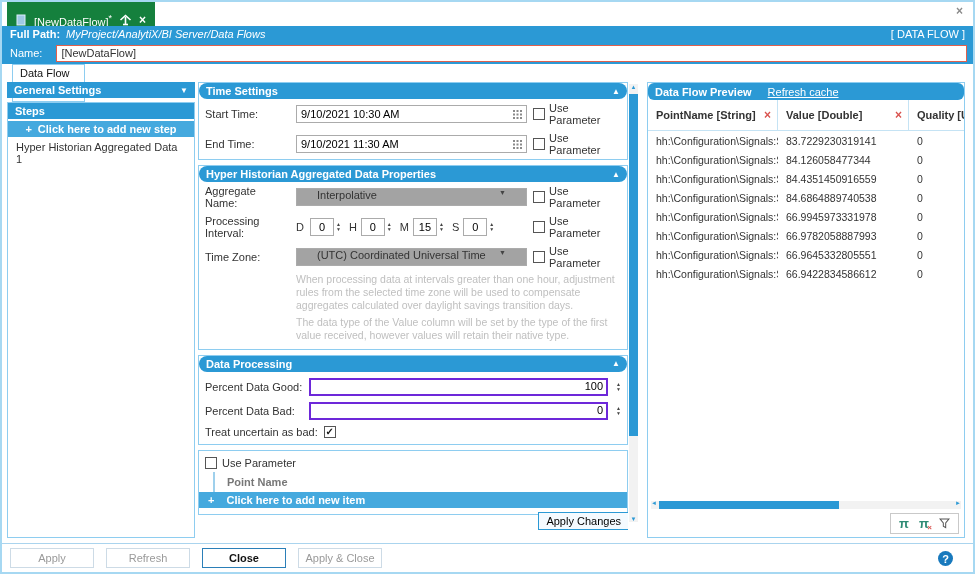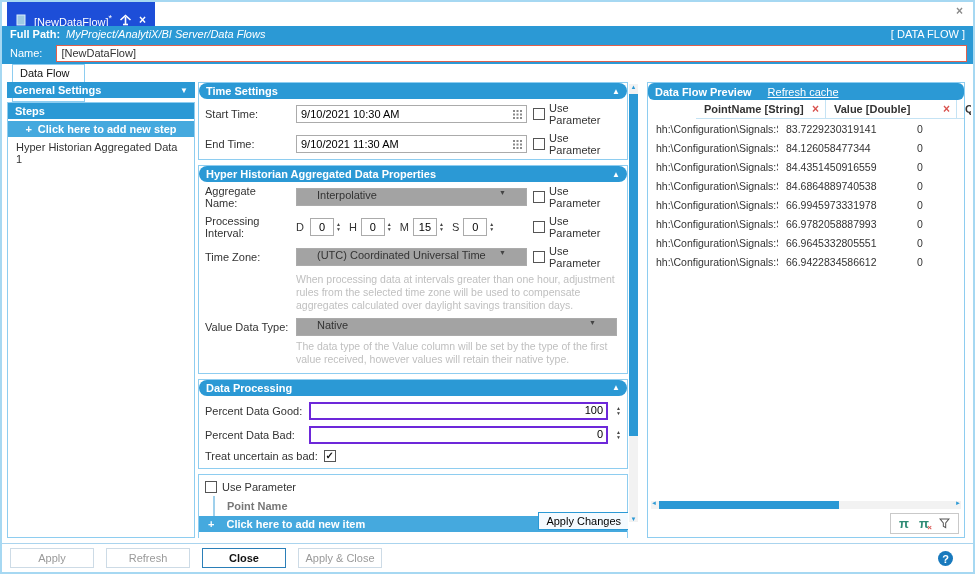--- a/index.html
+++ b/index.html
@@ -4,21 +4,21 @@
 <style>
   * { box-sizing: border-box; margin: 0; padding: 0; }
   html,body { background:#e8e8e8; }
   .win {
     position: relative; width: 975px; height: 574px; background:#fff;
     font-family: "Liberation Sans", sans-serif; font-size: 11px; color:#333;
     border: 2px solid #a6d8f2; overflow: hidden;
   }
   
   .tabstrip { position:absolute; top:0; left:0; right:0; height:20px; background:#fff; }
-  .doc-tab { position:absolute; left:5px; top:0; height:36px; background:#1d4ed8; color:#fff;
+  .doc-tab { position:absolute; left:5px; top:0; height:36px; background:#15803d; color:#fff;
     display:flex; align-items:center; gap:7px; padding:0 9px; cursor:pointer; }
   .tab-title { font-size:11px; }
   .tab-title sup { font-size:9px; }
   .tab-x { font-size:12px; font-weight:bold; cursor:pointer; line-height:1; }
   .win-x { position:absolute; right:10px; top:2px; color:#8a8a8a; font-size:12px; font-weight:bold; cursor:pointer; }
   
   .fp-bar { position:absolute; top:24px; left:0; right:0; height:16px; background:#2b99d5; color:#fff;
     display:flex; align-items:center; padding:0 8px; gap:6px; }
   .fp-label { font-weight:bold; }
   .fp-value { font-style:italic; flex:1; }
@@ -79,21 +79,21 @@
   .mid-scroll .thumb { position:absolute; top:10px; left:0; right:0; height:78%; background:#2b99d5; }
   .sarr { position:absolute; left:0; right:0; text-align:center; font-size:6px; color:#2b99d5; cursor:pointer; }
   .sarr.up { top:0; } .sarr.dn { bottom:0; }
   .apply-changes { position:absolute; right:-1px; bottom:8px; border:1px solid #2b99d5; background:#f4faff;
     font-family:"Liberation Sans",sans-serif; font-size:11px; padding:2px 7px; cursor:pointer; }
   
   .rp { position:absolute; left:645px; right:8px; top:80px; bottom:34px; border:1px solid #8ecdf0; background:#fff; }
   .rp-hdr { background:#2b99d5; color:#fff; height:17px; display:flex; align-items:center; gap:16px; padding:0 7px;border-radius:6px; }
   .rp-hdr .t { font-weight:bold; }
   .rp-hdr a { color:#fff; text-decoration:underline; cursor:pointer; }
-  .phead { display:flex; border-bottom:1px solid #c5e3f4; height:19px;margin-left:48px; }
+  .phead { display:flex; border-bottom:1px solid #c5e3f4; height:31px; }
   .phc { display:flex; align-items:center; justify-content:space-between; padding:0 6px 0 8px;
     font-weight:bold; border-right:1px solid #c5e3f4; overflow:hidden; white-space:nowrap; }
   .redx { color:#d9534f; font-weight:bold; font-size:12px; cursor:pointer; margin-left:4px; }
   .c0 { width:130px; flex:none; } .c1 { width:131px; flex:none; } .c2 { flex:1; }
   .prow { display:flex; height:19px; align-items:center; }
   .pc { padding:0 6px 0 8px; font-size:10.5px; color:#333; overflow:hidden; white-space:nowrap; }
   .hscroll { position:absolute; left:3px; right:3px; bottom:28px; height:8px; background:#f2f2f2; }
   .hscroll .thumb { position:absolute; left:8px; width:58%; top:0; bottom:0; background:#2b99d5; }
   .harr { position:absolute; top:-1px; font-size:6px; color:#2b99d5; cursor:pointer; }
   .harr.l { left:0; } .harr.r { right:0; }
@@ -286,27 +286,20 @@
         <div class="selbox">
           <span>(UTC) Coordinated Universal Time</span>
           <span class="dd">▼</span>
         </div>
         <label class="upar">
           <span class="cb"></span>
           <span>Use Parameter</span>
         </label>
       </div>
       <div class="help-txt">When processing data at intervals greater than one hour, adjustment rules from the selected time zone will be used to compensate aggregates calculated over daylight savings transition days.</div>
-      <div class="frow">
-        <span class="flabel">Value Data Type:</span>
-        <div class="selbox" style="margin-right:4px">
-          <span>Native</span>
-          <span class="dd">▼</span>
-        </div>
-      </div>
       <div class="help-txt" style="padding-bottom:7px">The data type of the Value column will be set by the type of the first value received, however values will retain their native type.</div>
     </div>
 
     <div class="sect">
       <div class="sect-hdr">
         <span>Data Processing</span>
         <span class="sp"></span>
           <span class="chev">▲</span>
       </div>
       <div class="frow" style="margin-top:3px">

